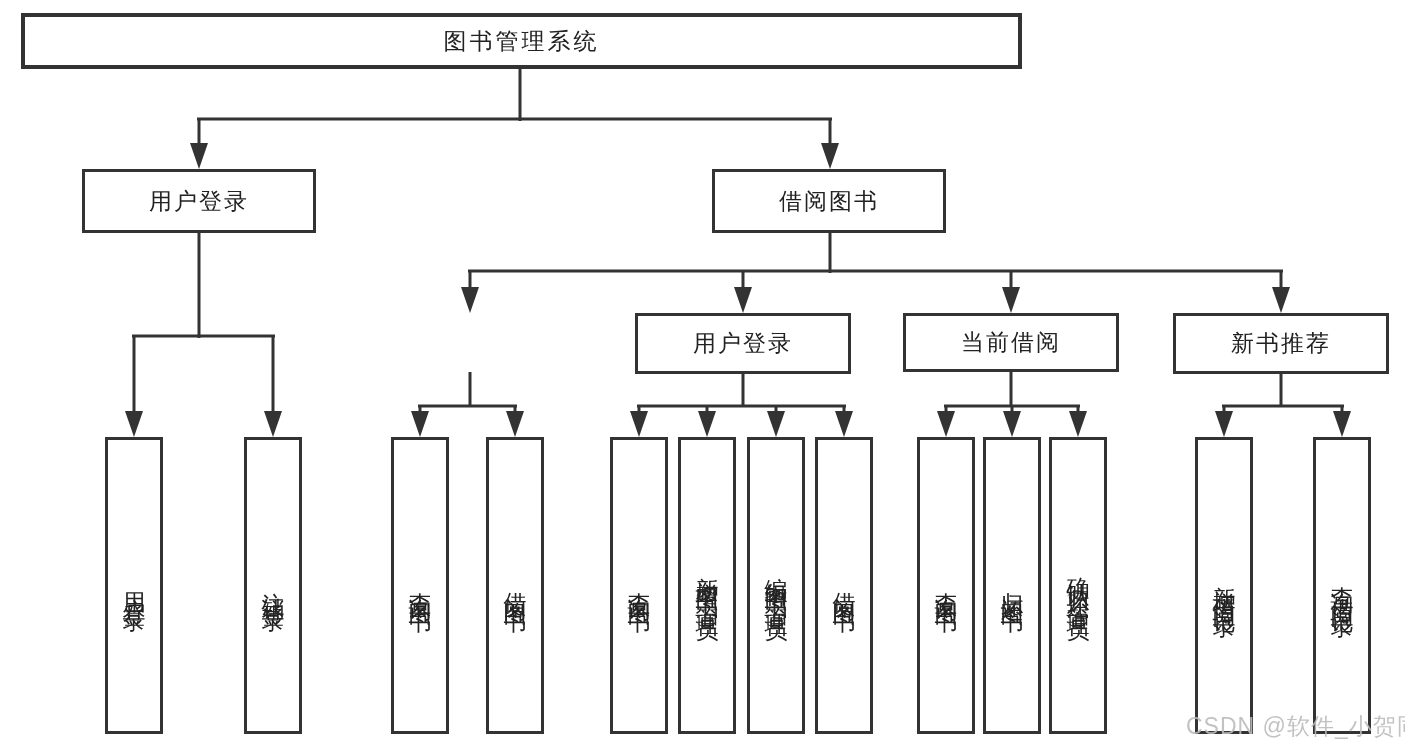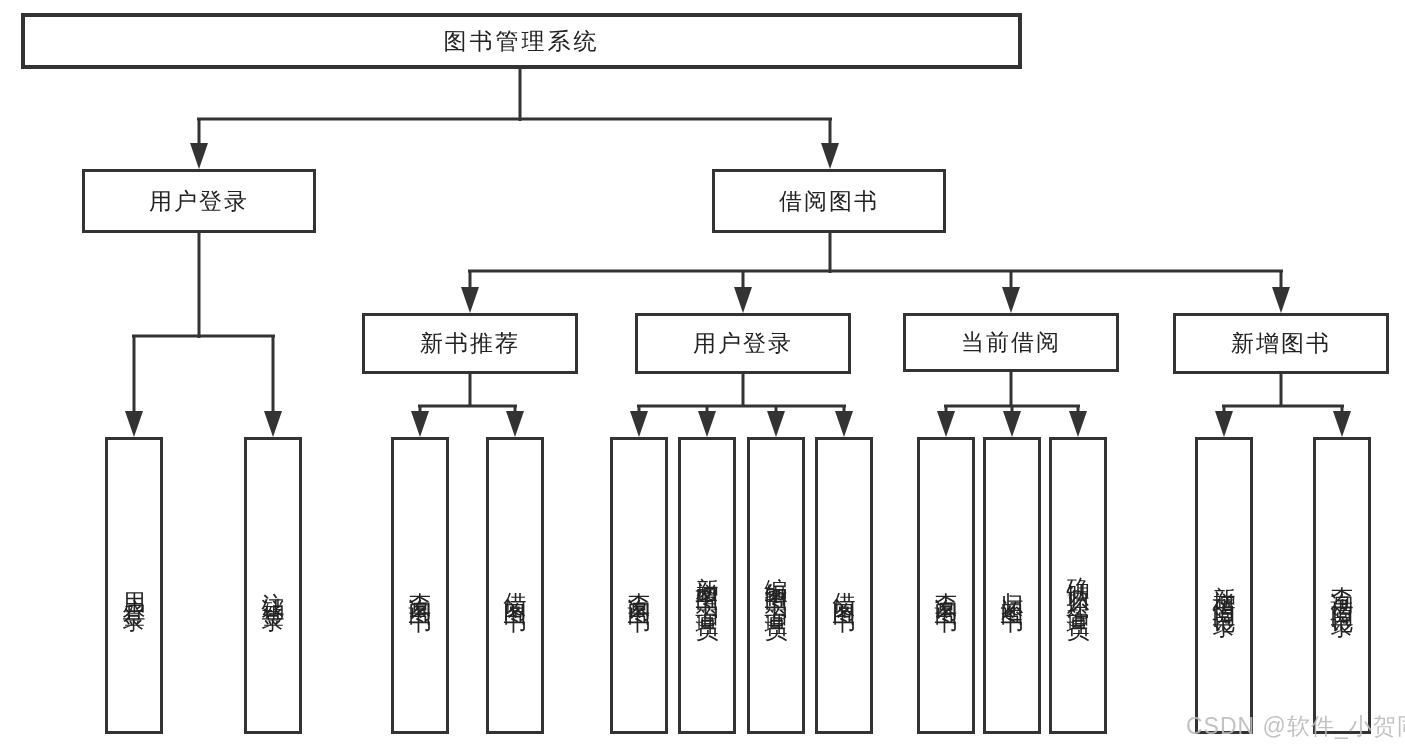--- a/index.html
+++ b/index.html
@@ -129,31 +129,28 @@
     <span>图书管理系统</span>
   </div>
 
   <div class="box h" style="left:82px;top:169px;width:234px;height:64px">
     <span>用户登录</span>
   </div>
   <div class="box h" style="left:712px;top:169px;width:234px;height:64px">
     <span>借阅图书</span>
   </div>
 
-  <div class="box h" style="left:362px;top:313px;width:216px;height:61px">
-    <span>新书推荐</span>
-  </div>
   <div class="box h" style="left:635px;top:313px;width:216px;height:61px">
     <span>用户登录</span>
   </div>
   <div class="box h" style="left:903px;top:313px;width:216px;height:59px">
     <span>当前借阅</span>
   </div>
   <div class="box h" style="left:1173px;top:313px;width:216px;height:61px">
-    <span>新增图书</span>
+    <span>新书推荐</span>
   </div>
 
   <div class="box v" style="left:105px;top:437px;width:58px;height:297px">
     <span>用户登录</span>
   </div>
   <div class="box v" style="left:244px;top:437px;width:58px;height:297px">
     <span>注销登录</span>
   </div>
   <div class="box v" style="left:391px;top:437px;width:58px;height:297px">
     <span>查询图书</span>

